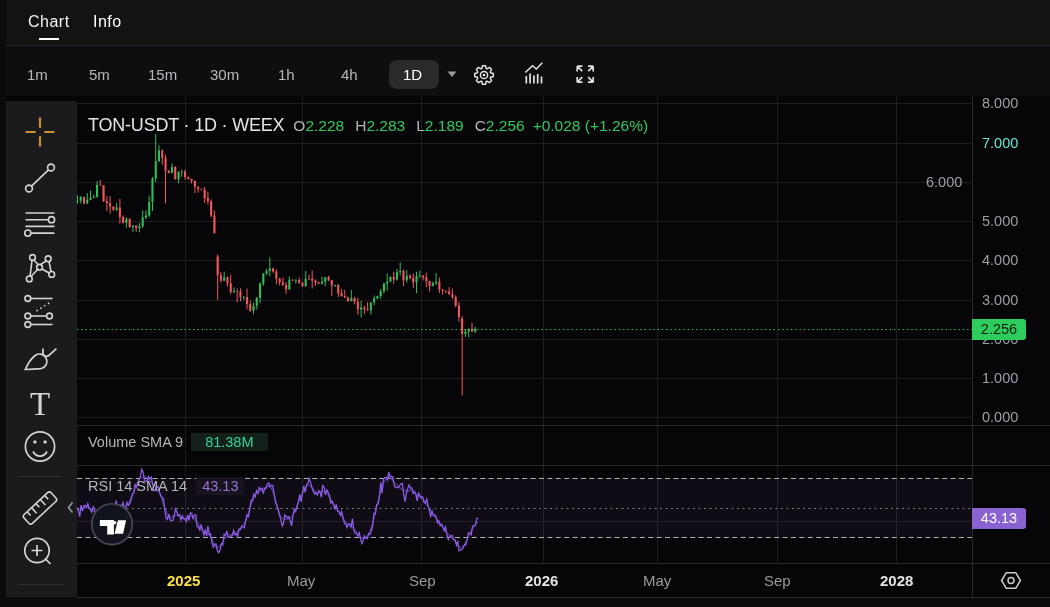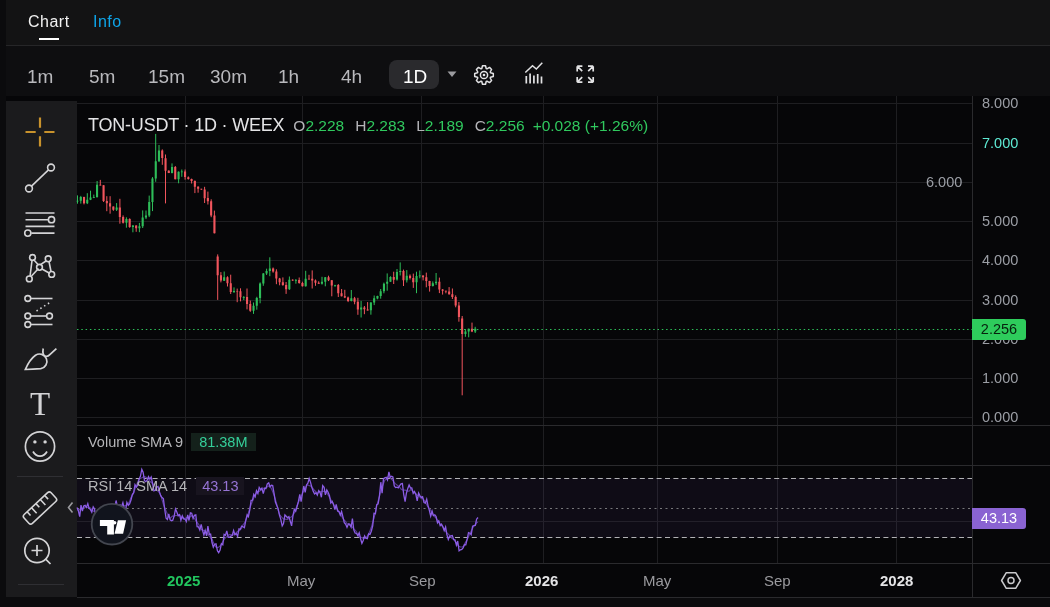--- a/index.html
+++ b/index.html
@@ -3,25 +3,25 @@
 * { margin:0; padding:0; box-sizing:border-box; }
 body { width:1050px; height:607px; background:#0b0b0d; font-family:"Liberation Sans",sans-serif;
        position:relative; overflow:hidden; }
 .abs { position:absolute; }
 </style></head>
 <body>
 
 <div class="abs" style="left:6px;top:0;width:1044px;height:46px;background:#131314;border-bottom:1px solid #262628"></div>
 <div class="abs" style="left:28px;top:13px;font-size:16px;letter-spacing:0.5px;color:#f2f2f2">Chart</div>
 <div class="abs" style="left:39px;top:37.5px;width:20px;height:2.5px;background:#fff"></div>
-<div class="abs" style="left:93px;top:13px;font-size:16px;letter-spacing:0.5px;color:#0ea5e9">Info</div>
+<div class="abs" style="left:93px;top:13px;font-size:16px;letter-spacing:0.5px;color:#ffffff">Info</div>
 
 <div class="abs" style="left:6px;top:46px;width:1044px;height:50px;background:#0e0e10"></div>
 <div class="abs" style="left:389px;top:60px;width:50px;height:29px;background:#2a2a2d;border-radius:8px"></div>
-<div class="abs" style="left:0;top:66px;width:1000px;height:18px;font-size:19px;color:#b9b9bd">
+<div class="abs" style="left:0;top:66px;width:1000px;height:18px;font-size:15px;color:#b9b9bd">
   <span class="abs" style="left:27px">1m</span>
   <span class="abs" style="left:89px">5m</span>
   <span class="abs" style="left:148px">15m</span>
   <span class="abs" style="left:210px">30m</span>
   <span class="abs" style="left:278px">1h</span>
   <span class="abs" style="left:341px">4h</span>
   <span class="abs" style="left:403px;color:#fff;font-weight:normal">1D</span>
 </div>
 
 <div class="abs" style="left:6px;top:96px;width:1044px;height:501px;background:#060608"></div>
@@ -114,39 +114,39 @@
     <path d="M99.9 520h14v14.6h-6.7v-8.6h-7.3z" fill="#fff"></path>
     <path d="M117.9 520.2h8.2l-3 13.6h-8.6z" fill="#fff"></path>
     <circle cx="114.6" cy="522.7" r="1.8" fill="#fff"></circle>
 <path d="M1006.3 572.7h9.4l4.7 7.8-4.7 7.8h-9.4l-4.7-7.8z" fill="none" stroke="#c9c9cc" stroke-width="1.5" stroke-linejoin="round"></path>
     <circle cx="1011" cy="580.5" r="3" fill="none" stroke="#c9c9cc" stroke-width="1.5"></circle>
 </svg>
 
 <div class="abs" style="left:88px;top:115px;font-size:18px;letter-spacing:-0.2px;color:#e4e4e6;white-space:nowrap">TON-USDT · 1D · WEEX<span style="font-size:15.5px;letter-spacing:0;color:#b4b4b8"><span style="margin-left:9px">O</span><span style="color:#30c95e">2.228</span><span style="margin-left:11px">H</span><span style="color:#30c95e">2.283</span><span style="margin-left:11px">L</span><span style="color:#30c95e">2.189</span><span style="margin-left:11px">C</span><span style="color:#30c95e">2.256</span><span style="color:#30c95e;margin-left:8px">+0.028 (+1.26%)</span></span></div>
 
 <div class="abs" style="left:88px;top:434px;font-size:14.5px;color:#b5b5b8">Volume SMA 9
-  <span style="background:#14211b;color:#35cf9a;padding:1px 8px;margin-left:4px">81.38M</span></div>
+  <span style="background:#14211b;color:#35cf9a;padding:1px 14px;margin-left:4px">81.38M</span></div>
 
 <div class="abs" style="left:88px;top:478px;font-size:14.5px;color:#b5b5b8">RSI 14 SMA 14
   <span style="background:#18141f;color:#9674d4;padding:1px 6px;margin-left:5px">43.13</span></div>
 
 <div class="abs" style="left:982px;top:409px;font-size:14.5px;color:#9b9ea5">0.000</div>
 <div class="abs" style="left:982px;top:370px;font-size:14.5px;color:#9b9ea5">1.000</div>
 <div class="abs" style="left:982px;top:331px;font-size:14.5px;color:#9b9ea5">2.000</div>
 <div class="abs" style="left:982px;top:292px;font-size:14.5px;color:#9b9ea5">3.000</div>
 <div class="abs" style="left:982px;top:252px;font-size:14.5px;color:#9b9ea5">4.000</div>
 <div class="abs" style="left:982px;top:213px;font-size:14.5px;color:#9b9ea5">5.000</div>
 <div class="abs" style="left:926px;top:174px;font-size:14.5px;color:#9b9ea5">6.000</div>
 <div class="abs" style="left:982px;top:135px;font-size:14.5px;color:#5eead4">7.000</div>
 <div class="abs" style="left:982px;top:95px;font-size:14.5px;color:#9b9ea5">8.000</div>
 
 <div class="abs" style="left:972px;top:319px;width:54px;height:20.5px;background:#2ecc5c;border-radius:0 3px 3px 0;color:#07220e;font-size:14.5px;text-align:center;line-height:20.5px">2.256</div>
 
 <div class="abs" style="left:972px;top:508px;width:54px;height:20.5px;background:#8a63d2;border-radius:0 3px 3px 0;color:#fff;font-size:14.5px;text-align:center;line-height:20.5px">43.13</div>
 
 <div class="abs" style="left:0;top:572px;width:1050px;height:18px;font-size:15px;color:#9a9a9e">
-  <span class="abs" style="left:167px;color:#22c55e;font-weight:bold">2025</span>
+  <span class="abs" style="left:167px;color:#fde047;font-weight:bold">2025</span>
   <span class="abs" style="left:287px">May</span>
   <span class="abs" style="left:409px">Sep</span>
   <span class="abs" style="left:525px;color:#e4e4e6;font-weight:bold">2026</span>
   <span class="abs" style="left:643px">May</span>
   <span class="abs" style="left:764px">Sep</span>
   <span class="abs" style="left:880px;color:#e4e4e6;font-weight:bold">2028</span>
 </div>
 </body></html>

